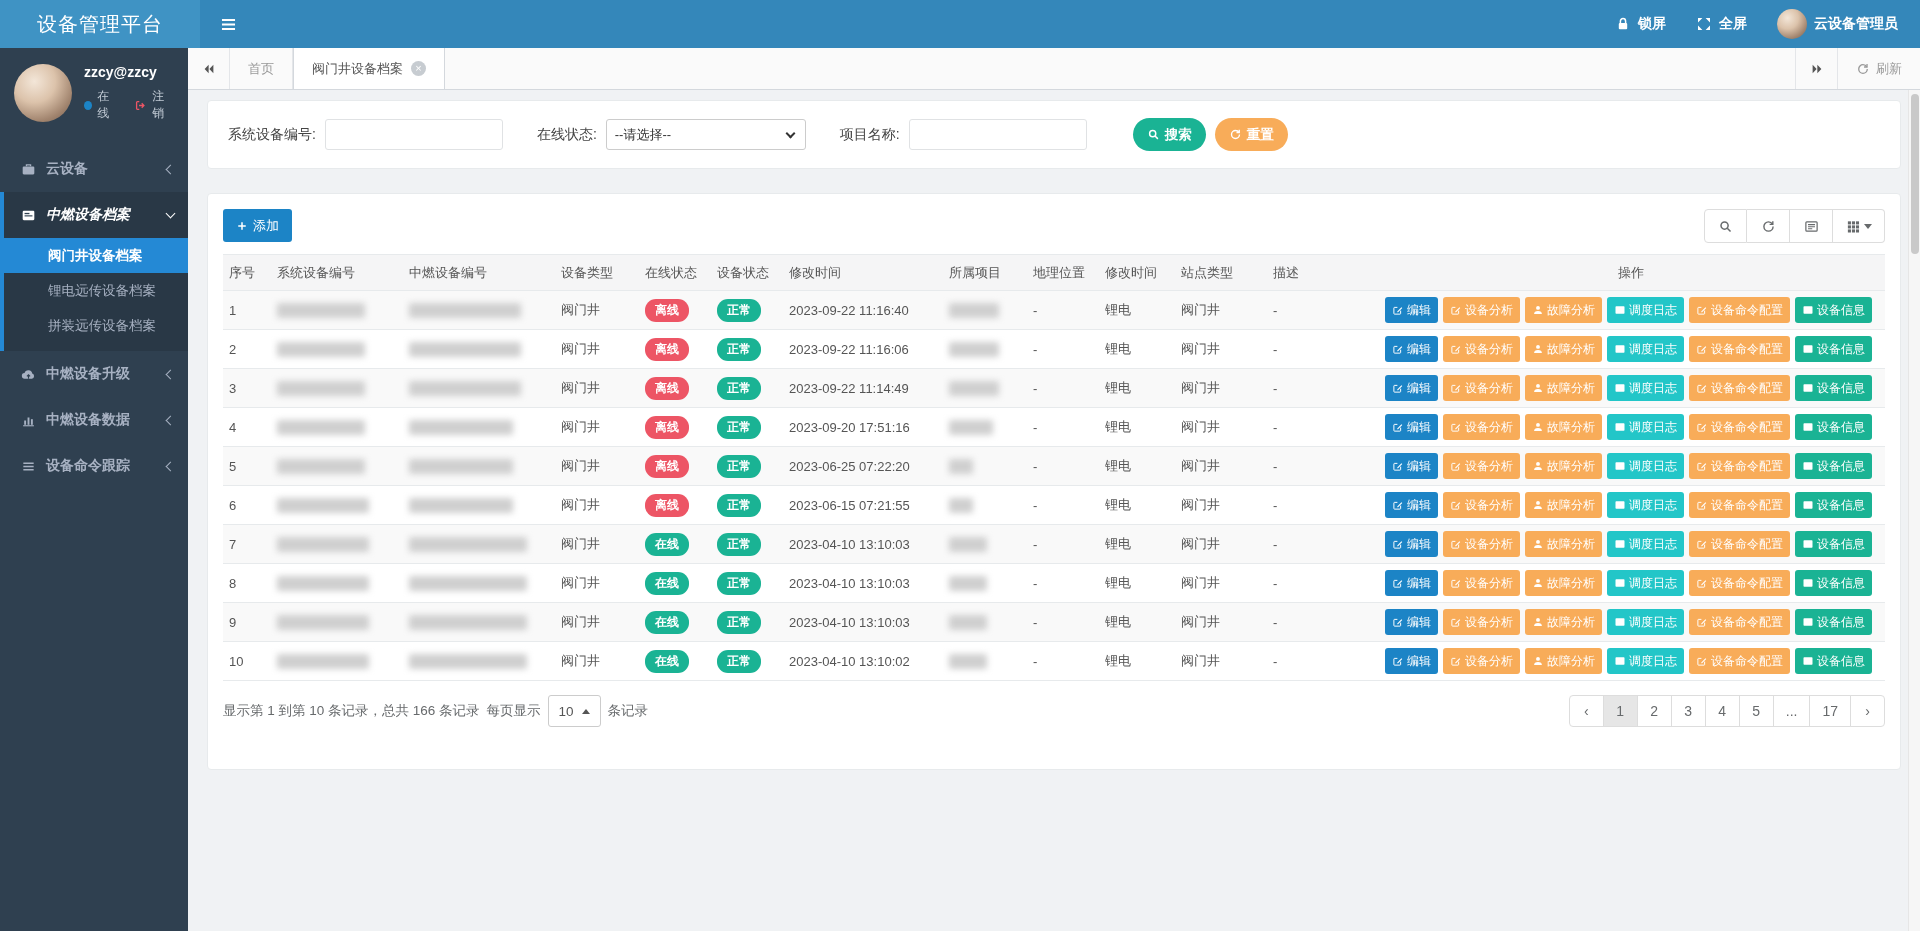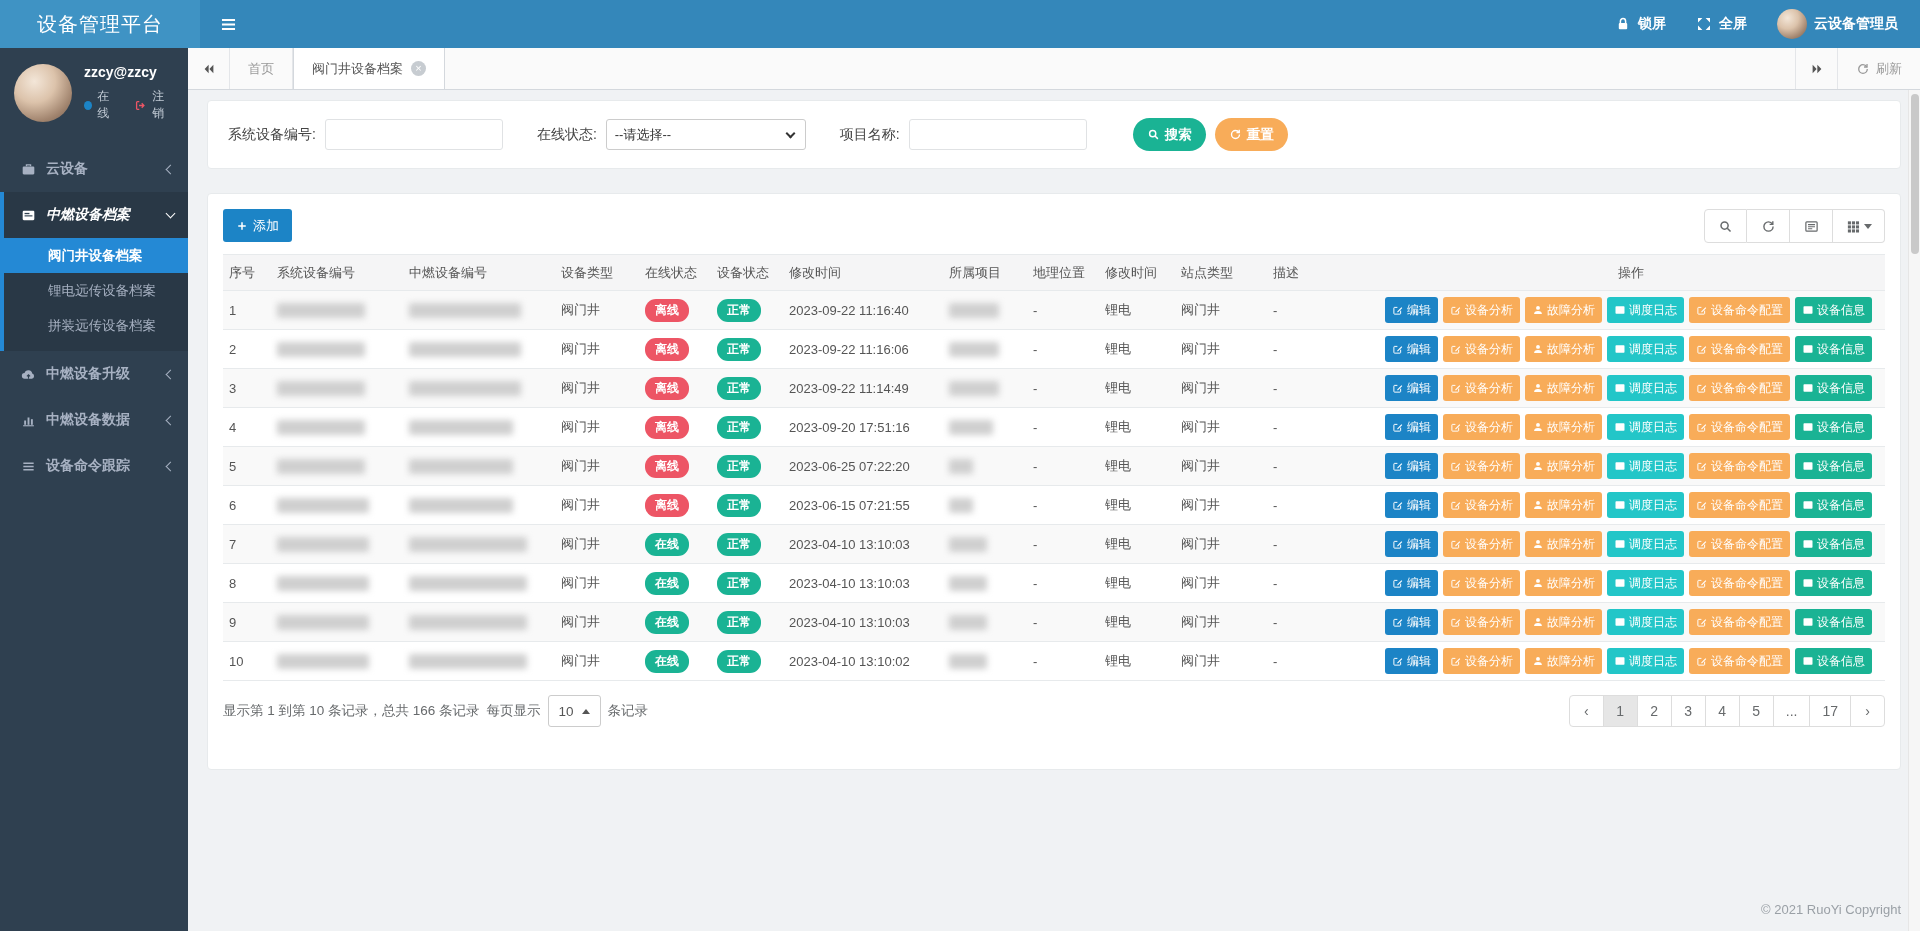--- a/index.html
+++ b/index.html
@@ -1119,20 +1119,19 @@
               <div class="pg-item">3</div>
               <div class="pg-item">4</div>
               <div class="pg-item">5</div>
               <div class="pg-item">...</div>
               <div class="pg-item">17</div>
               <div class="pg-item">›</div>
             </div>
         </div>
       </div>
 
-      <div class="footer">© 2021 RuoYi Copyright</div>
     </div>
 
     <div class="scrollbar">
       <div class="scroll-thumb"></div>
     </div>
   </div>
 </div>
 
 </body></html>

